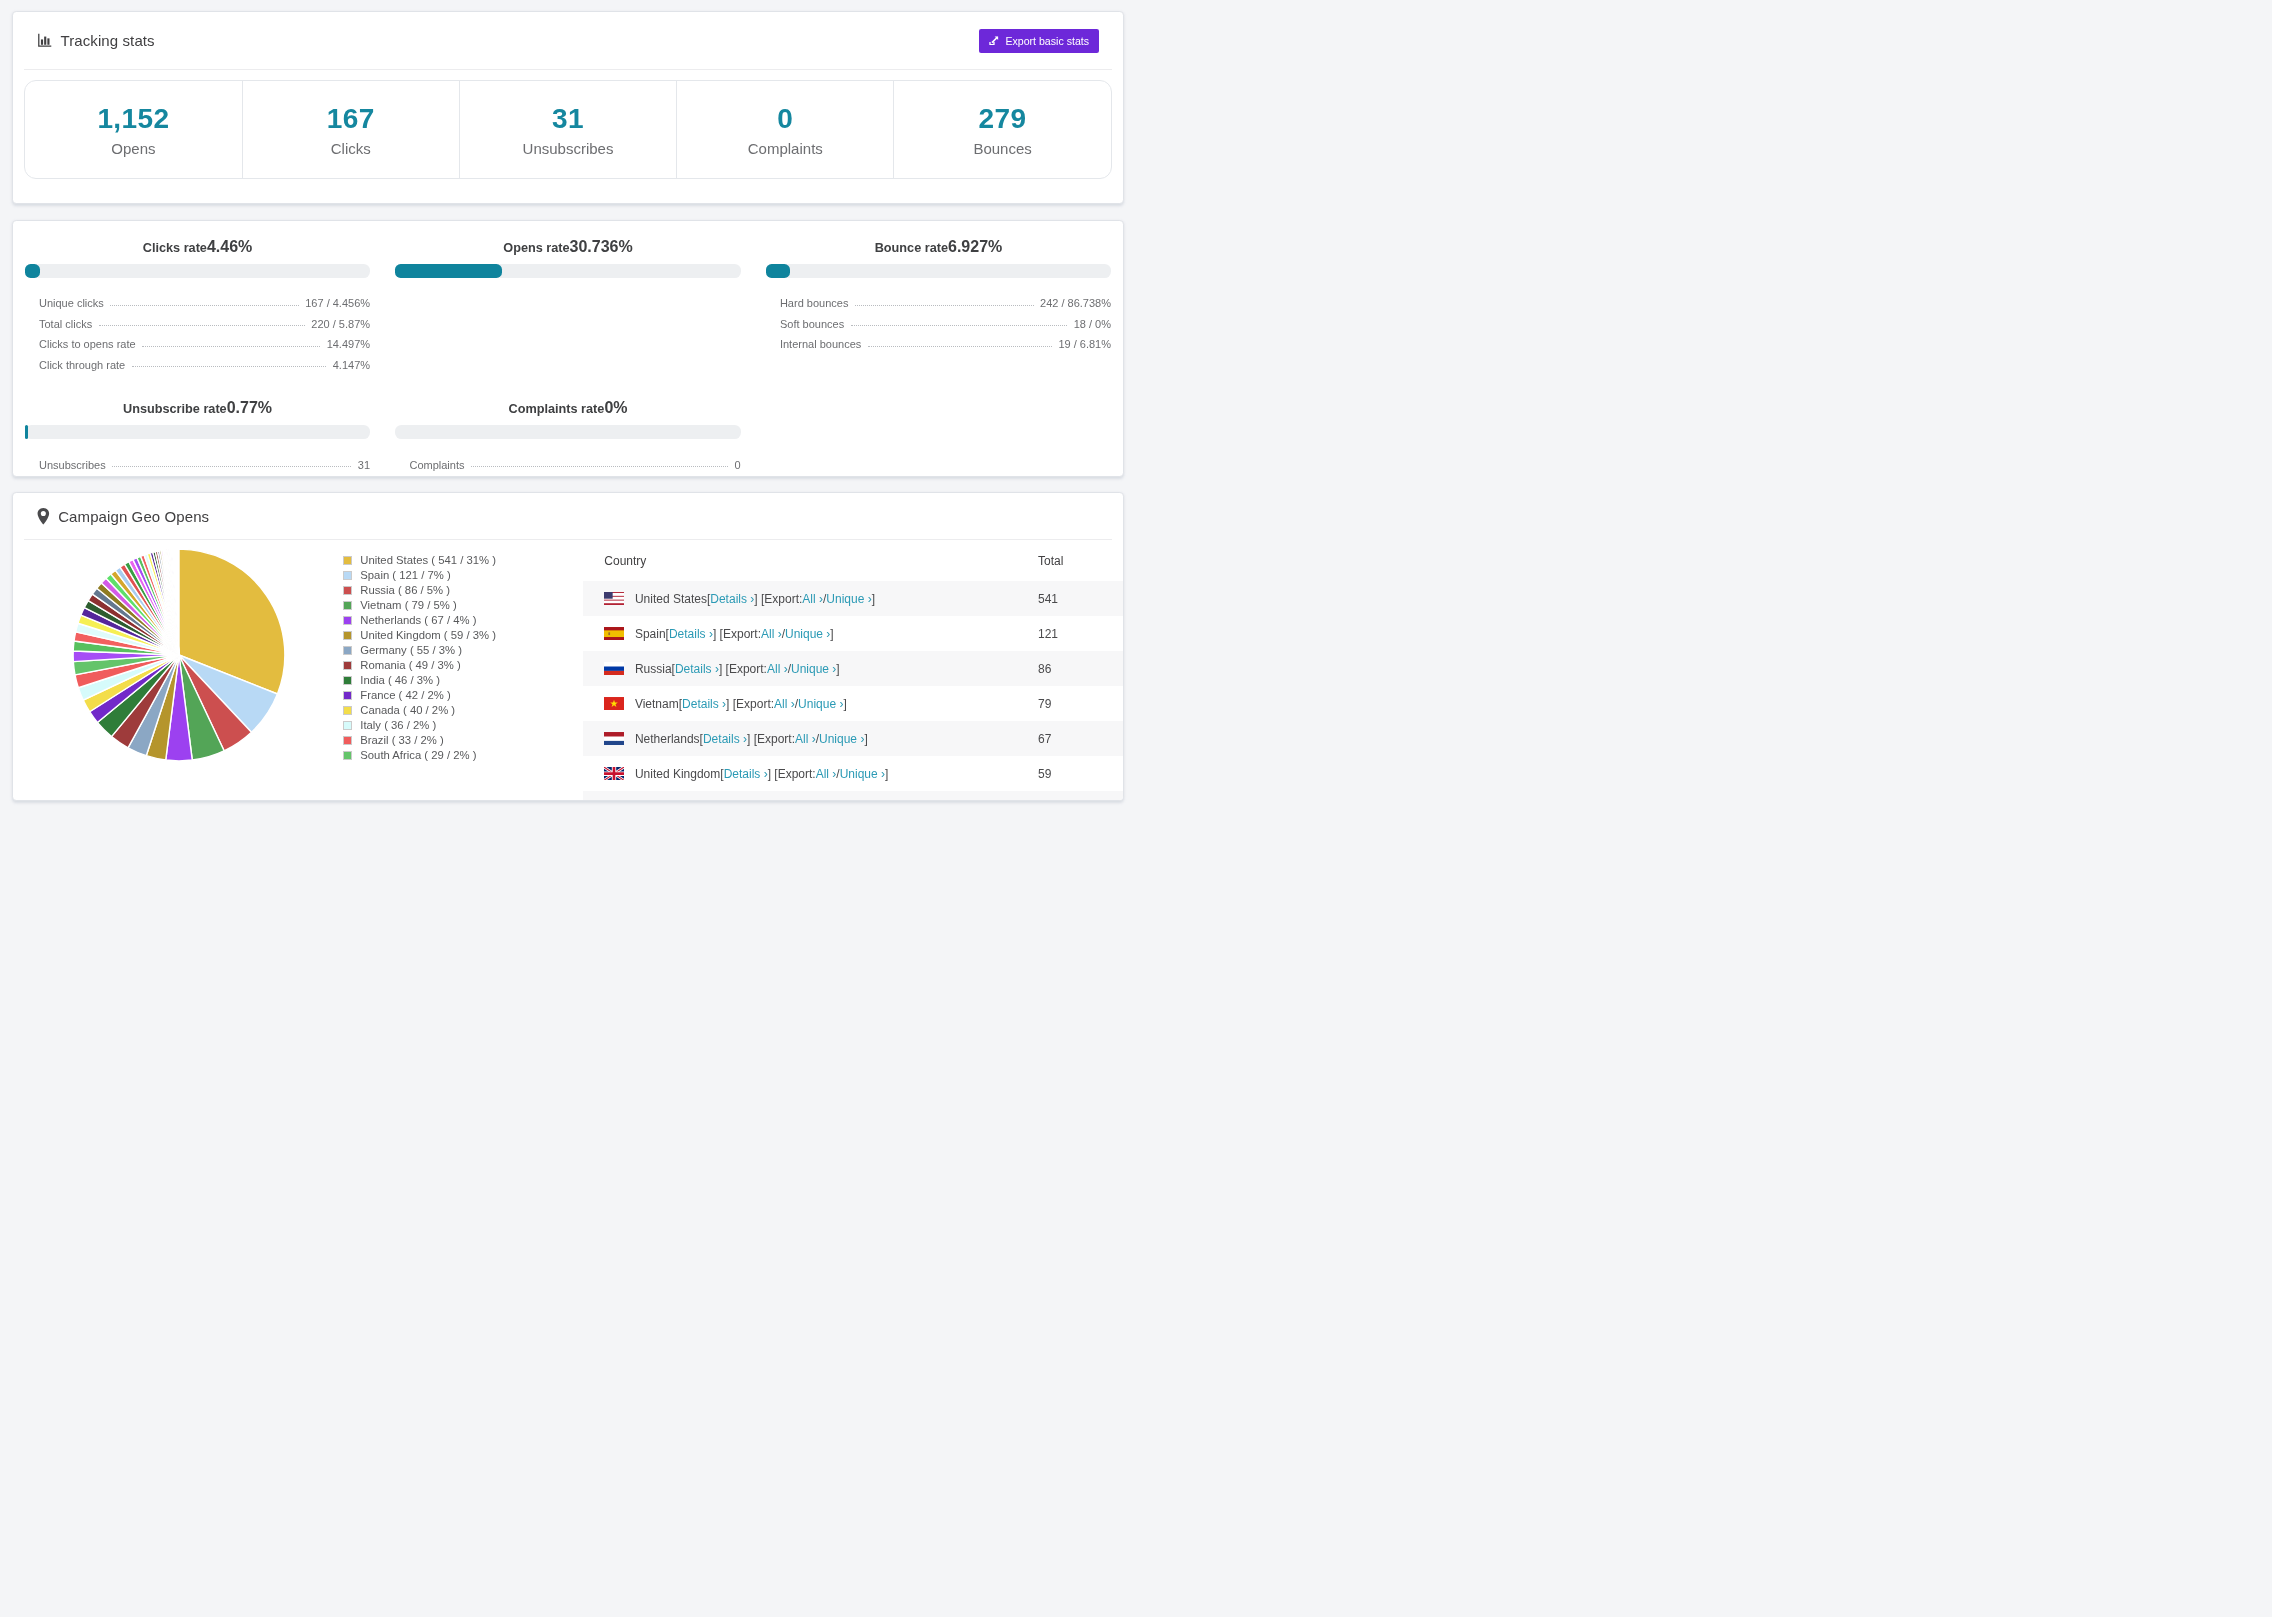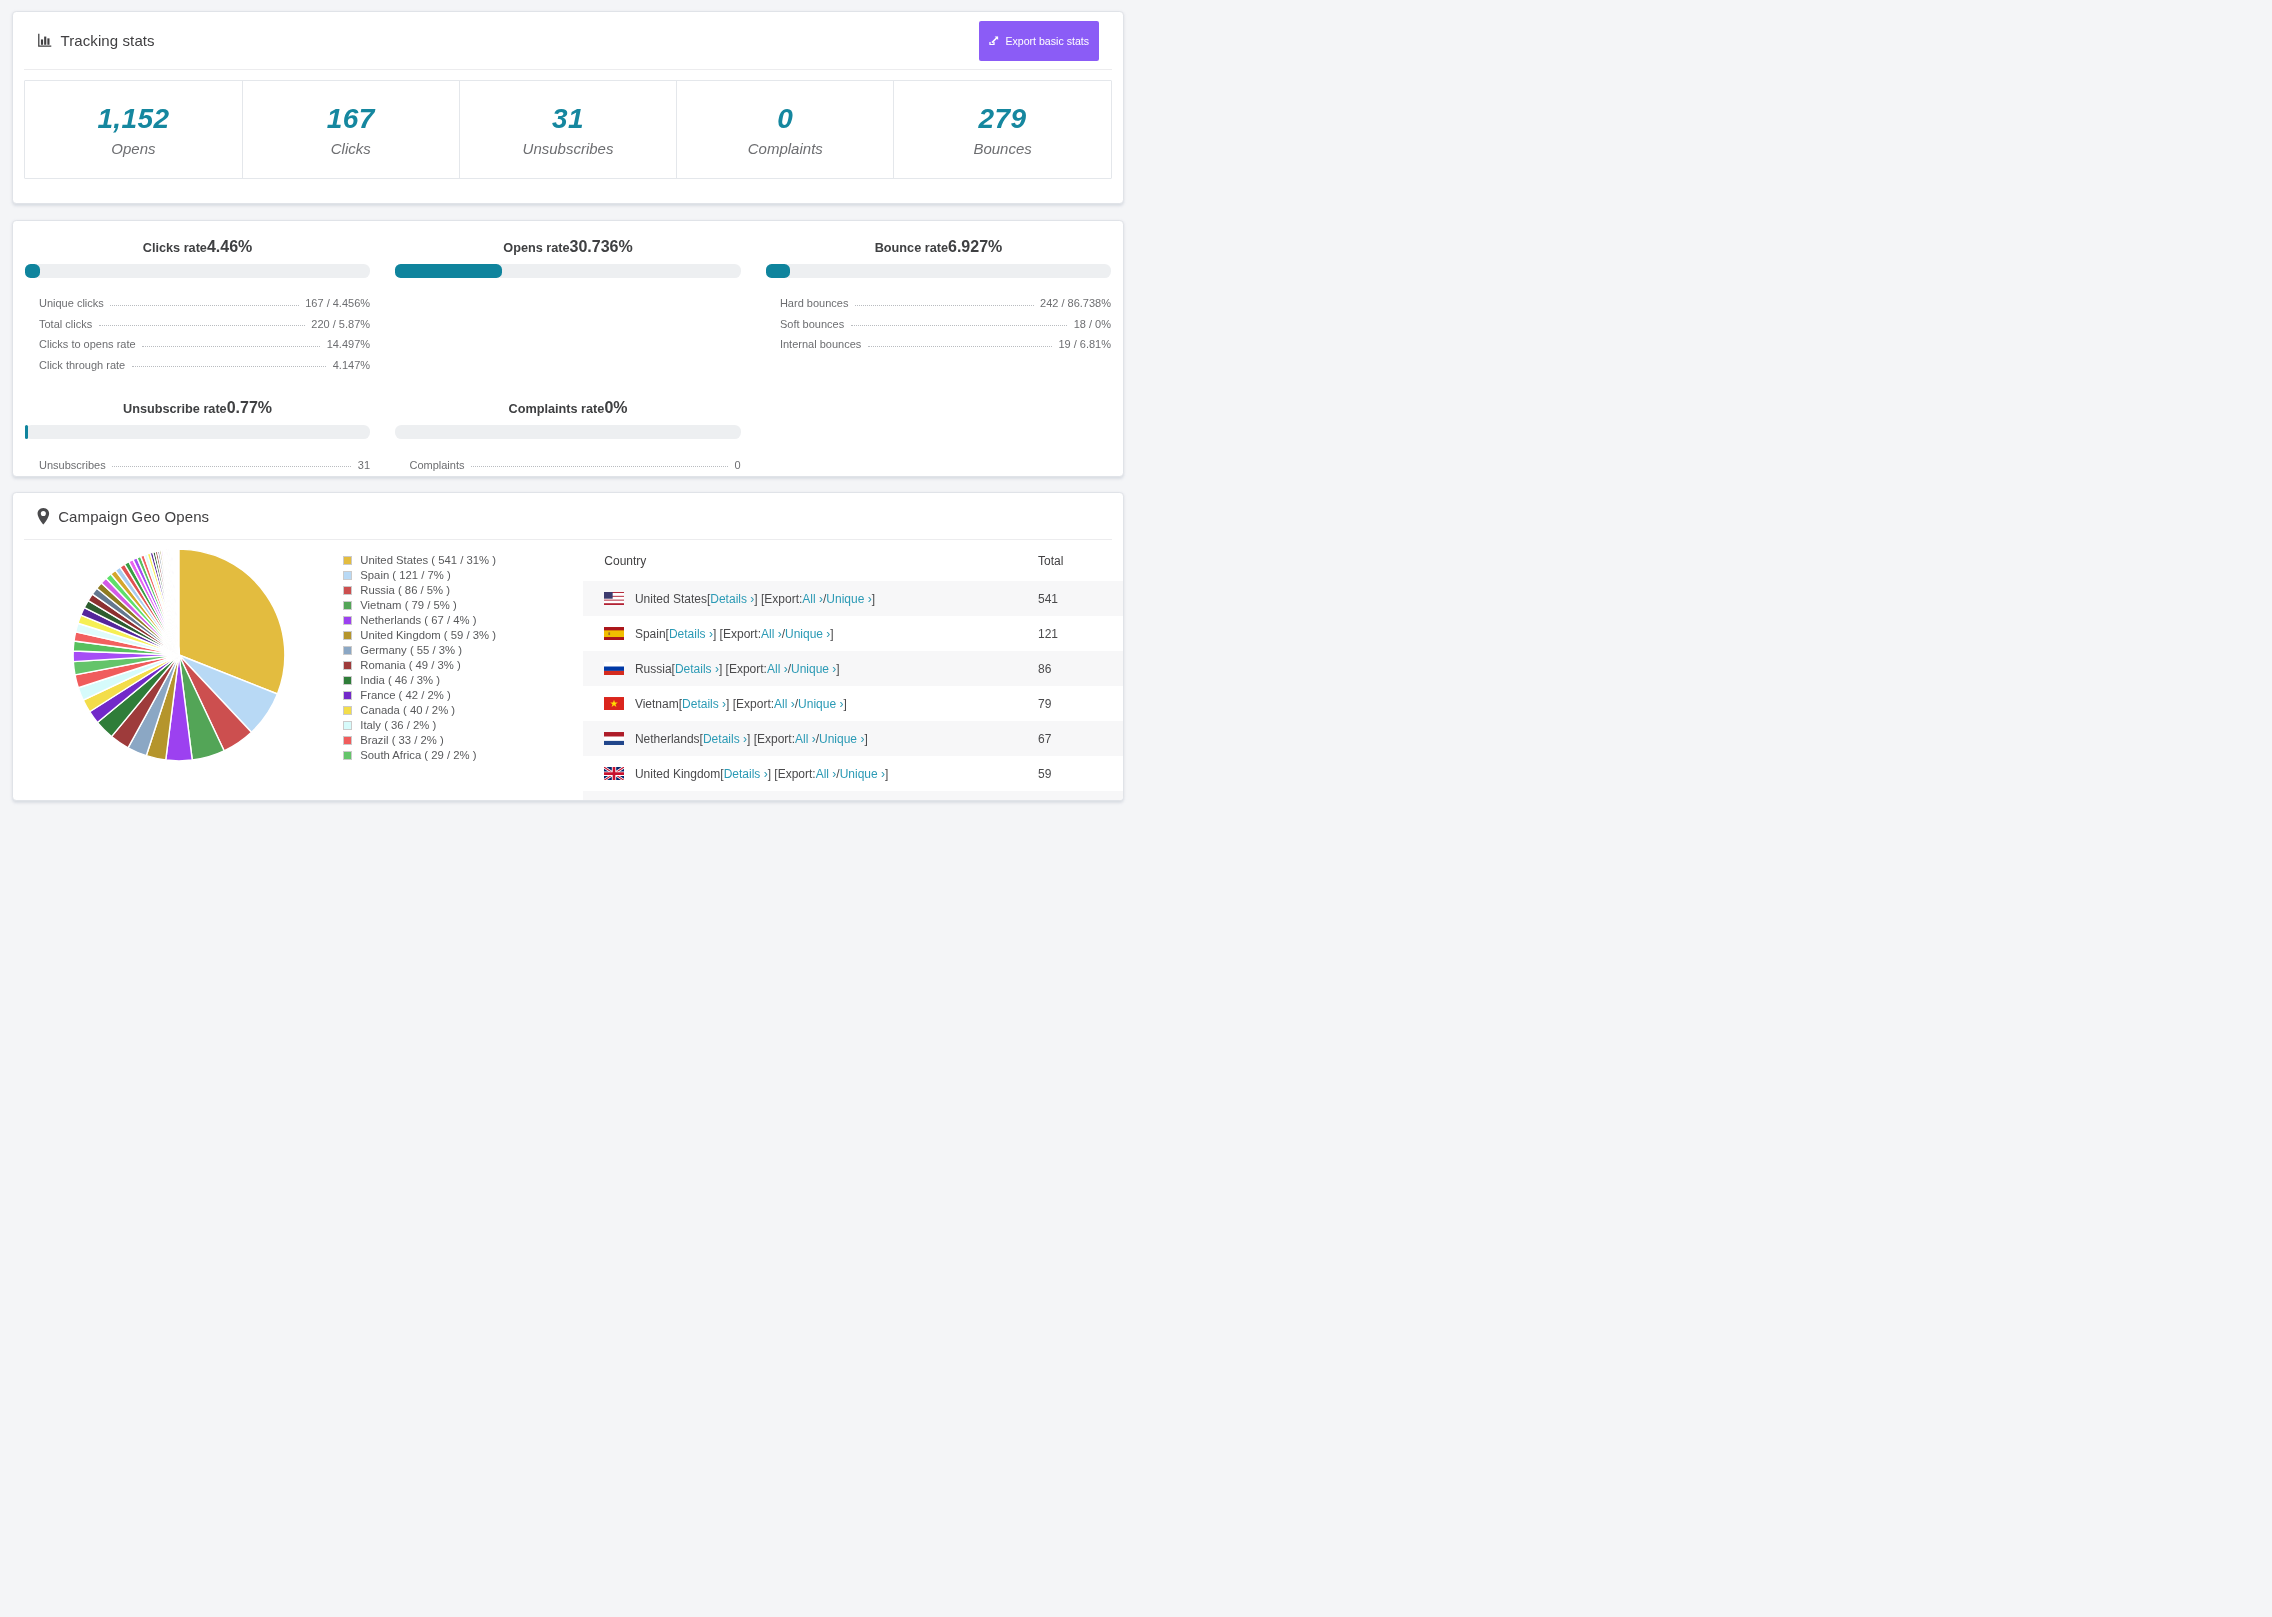--- a/index.html
+++ b/index.html
@@ -12,27 +12,27 @@
   #card-geo { margin-top:15.5px; height:309px; }
 
   .card-header { height:58px; display:flex; align-items:center;
     padding:0 12.7px; margin:0 11.3px; border-bottom:0.7px solid #ececee;
     justify-content:space-between; }
   #card-geo .card-header { height:47px; }
   .card-title { display:flex; align-items:center; gap:8.5px;
     font-size:15px; color:#414042; letter-spacing:0.1px; }
   .card-title svg { display:block; }
 
-  .btn-export { background:#8b5cf6; color:#fff; border:none; border-radius:2.1px;
-    height:40px; padding:0 10px; font-size:10.6px; font-family:inherit;
+  .btn-export { background:#6d28d9; color:#fff; border:none; border-radius:2.1px;
+    height:24px; padding:0 10px; font-size:10.6px; font-family:inherit;
     display:flex; align-items:center; gap:5.6px; cursor:pointer; }
 
   
   .stats-row { display:flex; margin:10px 11.3px 0; height:99px;
-    border:0.7px solid #e4e7eb; border-radius:1px;font-style:italic; }
+    border:0.7px solid #e4e7eb; border-radius:12px; }
   .stat-cell { flex:1; display:flex; flex-direction:column; justify-content:center;
     align-items:center; border-right:0.7px solid #e4e7eb; }
   .stat-cell:last-child { border-right:none; }
   .stat-value { font-size:28px; font-weight:bold; color:#15879f; letter-spacing:0.4px; }
   .stat-label { font-size:15px; color:#6d6e71; margin-top:5px; }
 
   
   .rates-grid { display:grid; grid-template-columns:1fr 1fr 1fr;
     column-gap:25.4px; row-gap:28px; padding:17px 12px; }
   .rate-title-row { display:flex; justify-content:center; align-items:baseline; }

